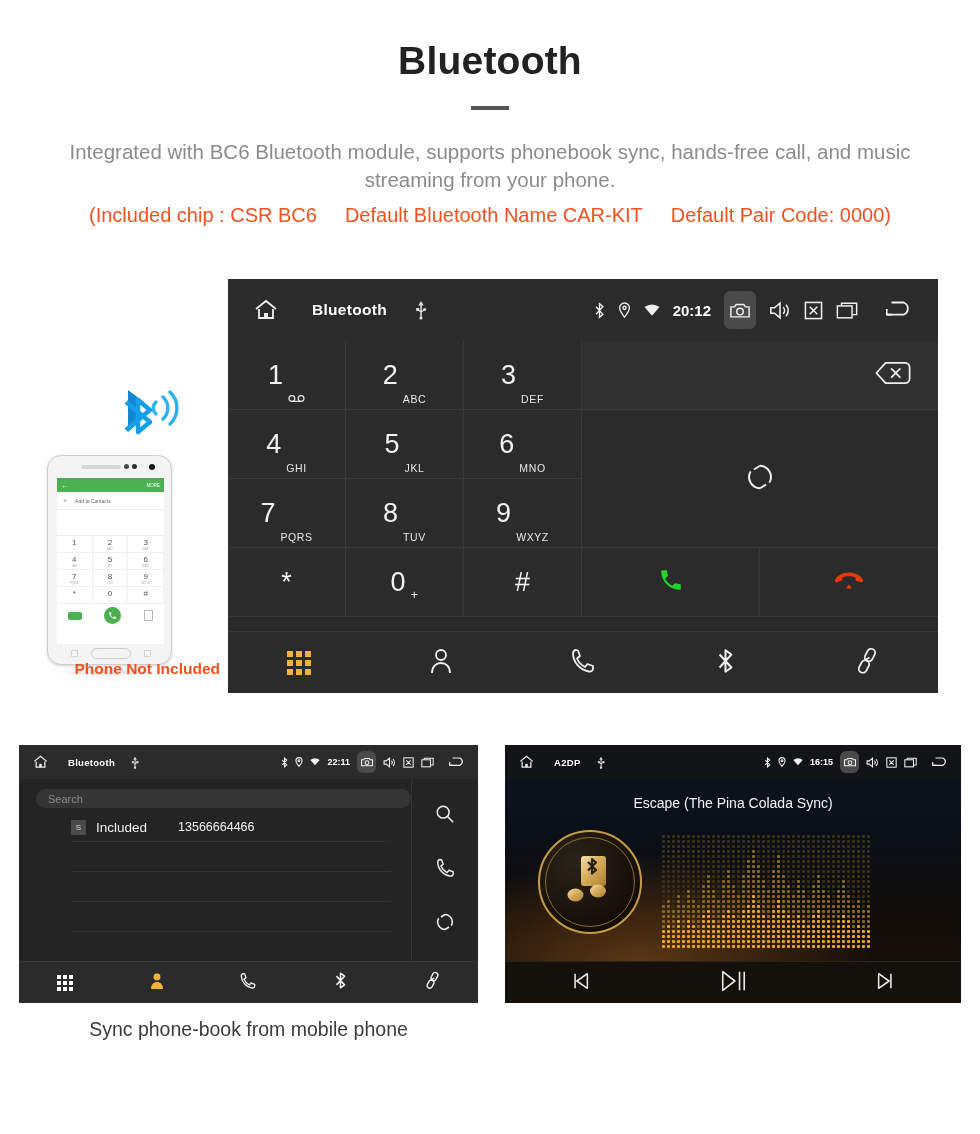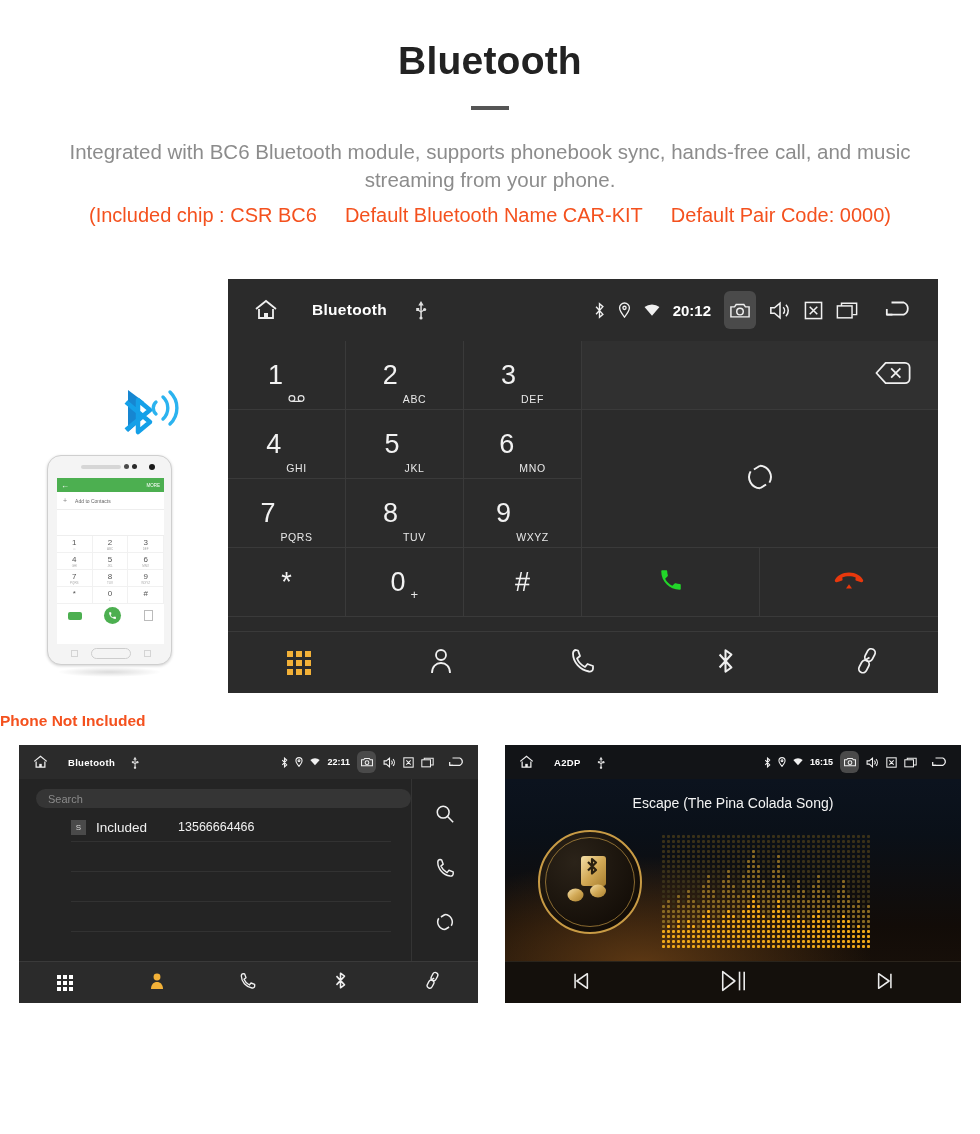--- a/index.html
+++ b/index.html
@@ -130,21 +130,21 @@
   .ph-blank { height:26px; border-bottom:1px solid #eee; background:#fff;}
   .ph-keys { display:grid; grid-template-columns:repeat(3,1fr); }
   .ph-keys div { height:17px; display:flex; flex-direction:column; align-items:center; justify-content:center; font-size:8px; color:#555; border-right:1px solid #f1f1f1; border-bottom:1px solid #f1f1f1;}
   .ph-keys div span { font-size:3px; color:#aaa; }
   .ph-actions { height:23px; display:flex; align-items:center; justify-content:space-around; }
   .ph-callbtn { width:17px; height:17px; border-radius:50%; background:#4caf50; display:flex; align-items:center; justify-content:center; }
   .phone-chin { position:absolute; left:0; bottom:0; width:125px; height:22px; display:flex; align-items:center; justify-content:center; }
   .home-pill { width:40px; height:11px; border:1px solid #cdcdcd; border-radius:6px; }
   .sq { width:7px; height:7px; border:1px solid #d4d4d4; }
   .phone-shadow { position:absolute; left:10px; top:212px; width:105px; height:10px; background:radial-gradient(ellipse at center, rgba(0,0,0,.14), rgba(0,0,0,0) 70%); }
-  #not-included { position:absolute; left:0; top:712px; width:220px; text-align:left; color:#f4511e; font-size:15.5px; font-weight:bold;}
+  #not-included { position:absolute; left:0; top:660px; width:220px; text-align:right; color:#f4511e; font-size:15.5px; font-weight:bold;}
 
   
   #contacts-panel { position:absolute; left:19px; top:745px; width:459px; height:258px; background:#242424; }
   #contacts-panel .sysbar { height:34px; font-size:9.5px; background:#2b2b2b;}
   #contacts-panel .sysbar .home { margin-left:14px; }
   #contacts-panel .sysbar .sys-title { margin-left:20px; font-size:9.5px;}
   #contacts-panel .sysbar .usb { margin-left:16px; }
   #contacts-panel .sysbar .right { margin-right:12px; }
   #contacts-panel .sysbar .right > * { margin-left:7px; }
   #contacts-panel .clock { font-size:9px; font-weight:bold; margin-left:5px; }
@@ -643,20 +643,21 @@
           <svg width="17" height="19" viewBox="0 0 26 28" fill="none" stroke="#f0f0f0" stroke-width="2.1" stroke-linejoin="round">
               <rect x="12" y="1.5" width="8" height="13" rx="4" transform="rotate(28 16 8)"></rect>
               <rect x="6" y="13" width="8" height="13" rx="4" transform="rotate(28 10 19.5)"></rect>
               <path d="M10.5 13.5 L15.5 10.5"></path>
             </svg>
         </span>
       </span>
     </div>
   </div>
   <div class="caption cap-left">
+    <div>Sync phone-book from mobile phone</div>
   </div>
 
   <div id="music-panel" class="unit">
     <div class="sysbar">
       <span class="home ico">
         <svg width="15" height="14" viewBox="0 0 24 22" fill="none" stroke="#efefef" stroke-width="2">
             <path d="M2 10 L12 2 L22 10"></path>
             <path d="M5 10 V19 H19 V10"></path>
             <rect x="10" y="14" width="4" height="5" fill="#efefef" stroke="none"></rect>
           </svg>
@@ -717,21 +718,21 @@
         </span>
         <span class="ico" style="margin-left:14px;">
           <svg width="18" height="13" viewBox="0 0 32 22" fill="none" stroke="#f0f0f0" stroke-width="2.2" stroke-linejoin="round">
               <path d="M3 16 H21 A7 7 0 0 0 21 3 H8"></path>
               <path d="M9 16 L3 16 L3 10"></path>
             </svg>
         </span>
       </span>
     </div>
 
-    <div class="song-title">Escape (The Pina Colada Song)</div>
+    <div class="song-title">Escape (The Pina Colada Sync)</div>
 
     <div class="art-circle">
       <span class="ring"></span>
       <span>
         <svg width="56" height="60" viewBox="0 0 56 60">
           <defs>
             <linearGradient id="gold" x1="0" y1="0" x2="1" y2="1">
               <stop offset="0%" stop-color="#f4dfa8"></stop>
               <stop offset="50%" stop-color="#d2a956"></stop>
               <stop offset="100%" stop-color="#a87f2f"></stop>

